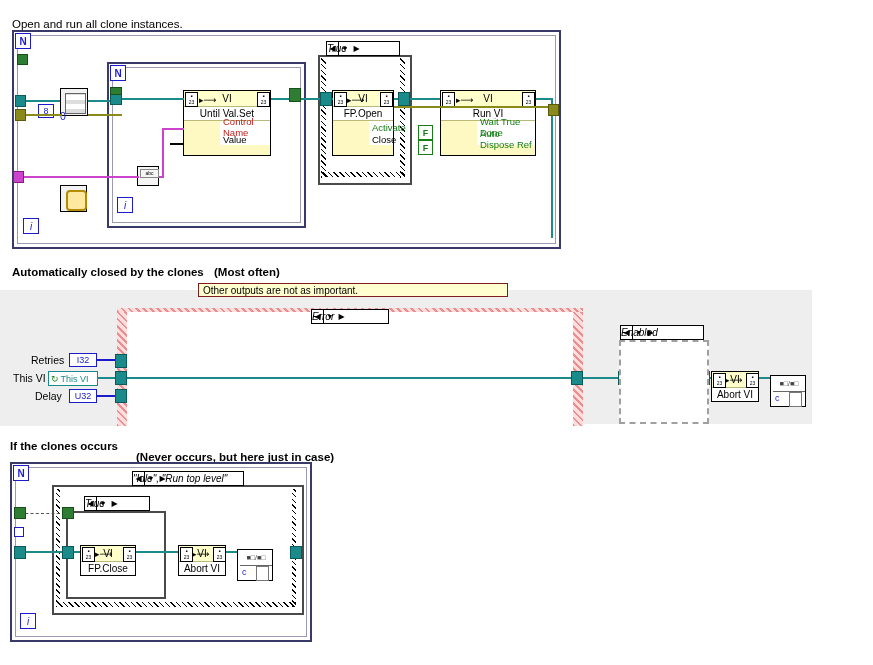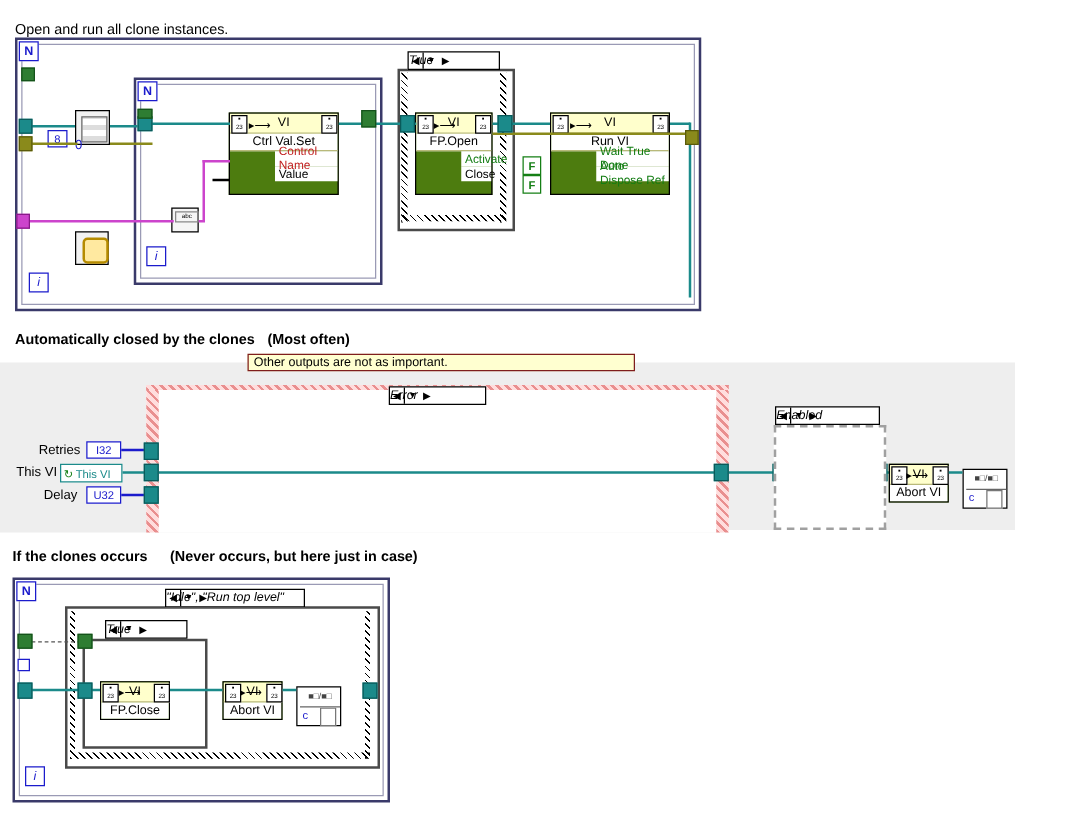--- a/index.html
+++ b/index.html
@@ -19,21 +19,21 @@
      repeating-linear-gradient(45deg,#000 0 1px,transparent 1px 4px);}
 
   
   .selector{position:absolute;height:15px;border:1px solid #000;background:#fff;
             display:flex;align-items:center;font-size:10px;box-sizing:border-box;}
   .selector .arrowL,.selector .arrowR{width:11px;height:13px;display:flex;align-items:center;justify-content:center;font-size:8px;}
   .selector .lbl{flex:1;text-align:center;font-size:10px;white-space:nowrap;font-style:italic;}
   .selector .dd{width:12px;height:13px;display:flex;align-items:center;justify-content:center;font-size:7px;border-left:1px solid #000;}
 
   
-  .vinode{position:absolute;border:1px solid #000;background:#4d7c0f;box-sizing:border-box;}
+  .vinode{position:absolute;border:1px solid #000;background:#fef9c3;box-sizing:border-box;}
   .vinode .title{height:15px;border-bottom:1px solid #b9b97a;display:flex;align-items:center;justify-content:center;font-size:10px;background:#ffffcc;}
   .vinode .sub{height:13px;display:flex;align-items:center;justify-content:center;font-size:10px;background:#fff;border-bottom:1px solid #b9b97a;}
   .vinode .term{height:12px;display:flex;align-items:center;font-size:9.5px;padding-left:3px;background:#fff;margin-left:36px;}
   .vinode .term.green{color:#127c12;}
   .vinode .term.red{color:#c02020;}
 
   
   .glyph{position:absolute;width:11px;height:13px;border:1px solid #000;background:#fff;font-size:6px;line-height:6px;text-align:center;color:#000;overflow:hidden;}
   .glyph b{display:block;font-size:5px;font-weight:normal;}
 
@@ -118,21 +118,21 @@
 <div class="iconnode" style="left:60px;top:185px;width:27px;height:27px;background:#f2f2f2;">
   <div class="abs" style="left:5px;top:4px;width:17px;height:17px;border:2px solid #b58b00;border-radius:4px;background:#ffe9a0;"></div>
 </div>
 
 <div class="iconnode" style="left:137px;top:166px;width:22px;height:20px;background:#f5f5f5;">
   <div class="abs" style="left:2px;top:2px;width:17px;height:7px;border:1px solid #888;font-size:5px;text-align:center;line-height:7px;">abc</div>
 </div>
 
 <div class="vinode" style="left:183px;top:90px;width:88px;height:66px;">
   <div class="title">VI</div>
-  <div class="sub">Ctrl Val.Set</div>
+  <div class="sub">Until Val.Set</div>
   <div class="term red">Control Name</div>
   <div class="term">Value</div>
 </div>
 <div class="glyph" style="left:185px;top:92px;">▪<b>23</b></div>
 <div class="glyph" style="left:257px;top:92px;">▪<b>23</b></div>
 <div class="abs" style="left:199px;top:95px;font-size:9px;">▸⟶</div>
 
 <div class="vinode" style="left:332px;top:90px;width:62px;height:66px;">
   <div class="title">VI</div>
   <div class="sub">FP.Open</div>
@@ -250,21 +250,21 @@
 <div class="iconnode" style="left:770px;top:375px;width:36px;height:32px;background:#fff;">
   <div class="abs" style="left:2px;top:1px;width:32px;height:14px;border-bottom:1px solid #666;font-size:7px;text-align:center;line-height:14px;color:#444;">■□/■□</div>
   <div class="abs" style="left:4px;top:17px;font-size:9px;color:#1b1bcc;">c</div>
   <div class="abs" style="left:18px;top:16px;width:11px;height:13px;border:1px solid #777;background:#fff;"></div>
 </div>
 <div class="w wh teal" style="left:759px;top:377px;width:11px;"></div>
 
 <div class="sep" style="left:583px;top:424px;width:229px;height:3px;"></div>
 
 <div class="abs cap capbold" style="left:10px;top:440px;">If the clones occurs</div>
-<div class="abs cap capbold" style="left:136px;top:440px;">(Never occurs, but here just in case)</div>
+<div class="abs cap capbold" style="left:136px;top:451px;">(Never occurs, but here just in case)</div>
 
 <div class="loopframe" style="left:10px;top:462px;width:298px;height:176px;">
   <div class="inner"></div>
 </div>
 <div class="ctN" style="left:13px;top:465px;">N</div>
 <div class="cti" style="left:20px;top:613px;">i</div>
 
 <div class="caseframe" style="left:52px;top:485px;width:248px;height:126px;"></div>
 <div class="selector" style="left:132px;top:471px;width:112px;">
   <span class="arrowL">◀</span>

